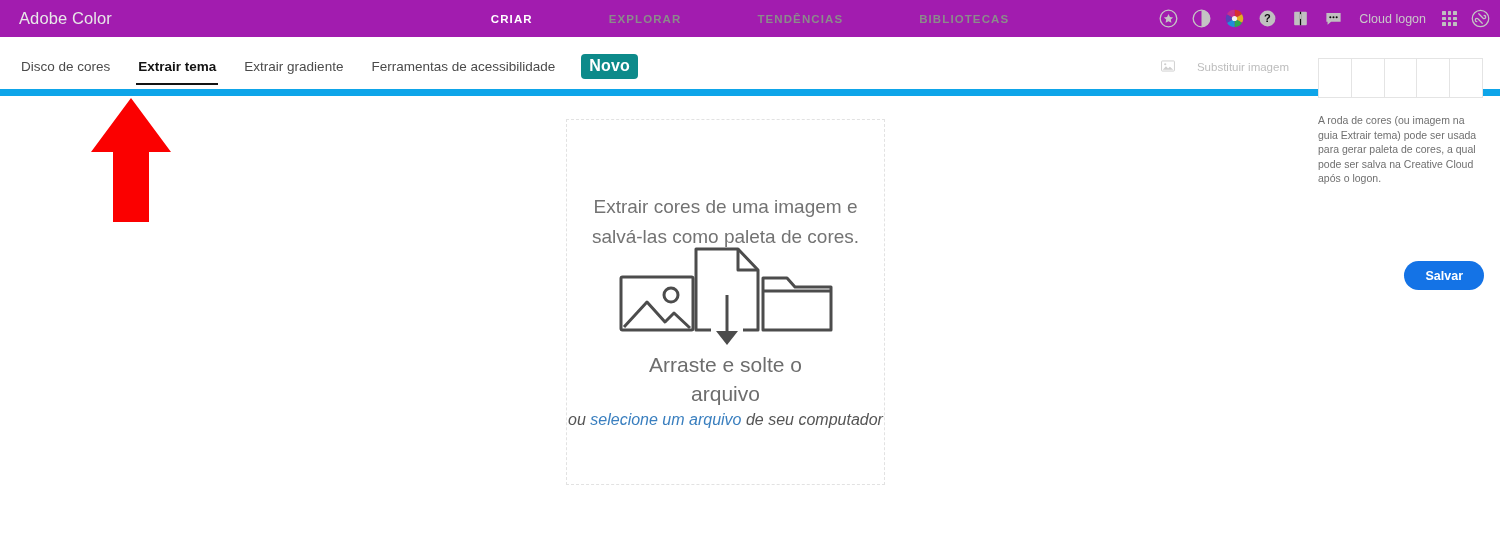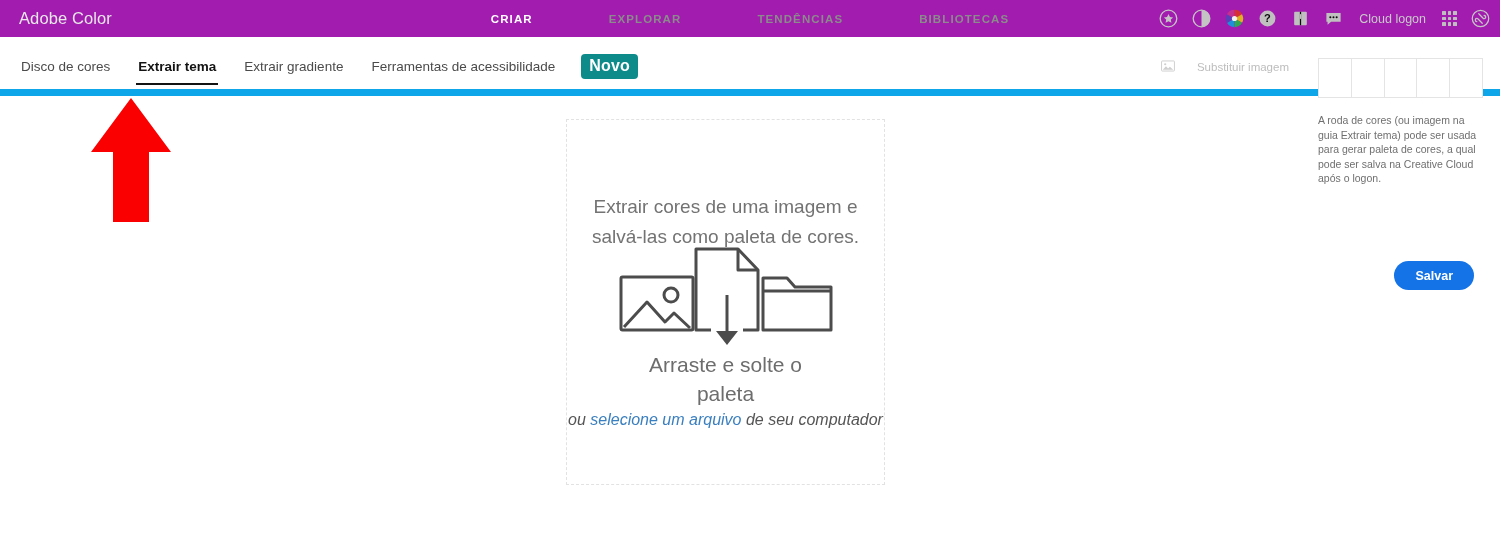--- a/index.html
+++ b/index.html
@@ -161,21 +161,21 @@
     position: absolute; left: 18px;
     width: 166px;
     font-size: 10.5px;
     line-height: 14.5px;
     color: #6f6f6f;
   }
   .sb-p1 { top: 76px; }
   .sb-p2 { top: 142px; }
 
   .save-btn {
-    position: absolute; right: 26px; top: 224px;
+    position: absolute; right: 16px; top: 224px;
     background: #1473e6;
     color: #ffffff;
     border: none;
     border-radius: 16px;
     height: 29px;
     padding: 0 21px;
     font-size: 12.5px;
     font-weight: bold;
     font-family: "Liberation Sans", sans-serif;
     cursor: pointer;
@@ -321,21 +321,21 @@
         <polygon points="112,100 101,86 123,86" fill="#4c4c4c"></polygon>
       </g>
 
       <g>
         <path d="M148 33 H172 L180 42 H216 V85 H148 Z" fill="none" stroke="#4c4c4c" stroke-width="3" stroke-linejoin="round"></path>
         <line x1="148" y1="46" x2="216" y2="46" stroke="#4c4c4c" stroke-width="3"></line>
       </g>
     </svg>
   </div>
 
-  <div class="dz-drag">Arraste e solte o paleta</div>
+  <div class="dz-drag">Arraste e solte o arquivo</div>
 
   <div class="dz-sub">
     <span>ou </span><a href="#">selecione um arquivo</a><span> de seu computador</span>
   </div>
 </div>
 
 <div class="sidebar">
 
   <div class="swatches">
     <div class="swatch"></div>

